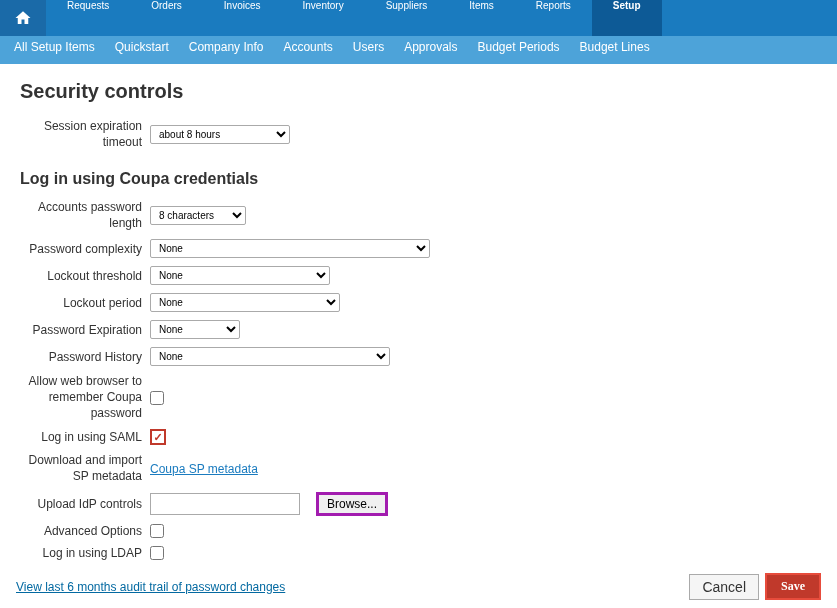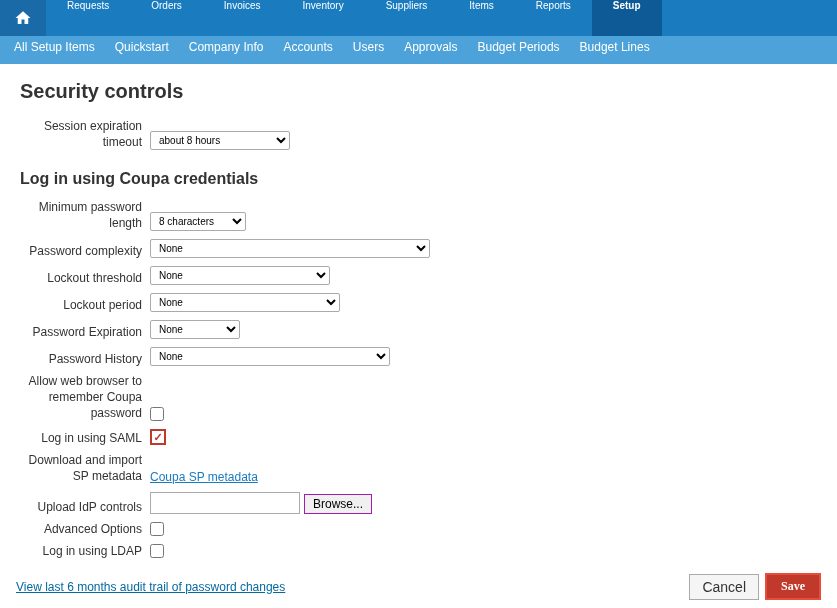--- a/index.html
+++ b/index.html
@@ -65,21 +65,21 @@
       margin-bottom: 16px;
     }
 
     
     .form-section {
       margin-bottom: 8px;
     }
 
     .form-row {
       display: flex;
-      align-items: flex-end;
+      align-items: center;
       margin-bottom: 8px;
     }
 
     .form-label {
       text-align: right;
       font-size: 12px;
       color: #333;
       padding-right: 8px;
       flex-shrink: 0;
     }
@@ -137,25 +137,25 @@
 
     .upload-input {
       width: 150px;
       height: 24px;
       border: 2px solid #c0392b;
       background: white;
     }
 
     .browse-btn {
       background: #f0f0f0;
-      border: 1px solid #a21caf;
+      border: 3px solid #a21caf;
       padding: 2px 8px;
       font-size: 12px;
       cursor: pointer;
-      margin-left: 4px;
+      margin-left: 16px;
     }
 
     
     .bottom-bar {
       display: flex;
       justify-content: space-between;
       align-items: center;
       padding: 8px 16px;
       position: absolute;
       bottom: 0;
@@ -298,21 +298,21 @@
           <option>about 4 hours</option>
           <option>about 16 hours</option>
           <option>about 24 hours</option>
         </select>
       </div>
     </div>
 
     <h2 class="section-heading">Log in using Coupa credentials</h2>
 
     <div class="form-row">
-      <label class="form-label lbl-minpwd" style="white-space:pre-line; line-height:1.3;">Minimum password
+      <label class="form-label lbl-minpwd" style="white-space:pre-line; line-height:1.3;">Accounts password
 length</label>
       <select style="width:96px;">
         <option>8 characters</option>
         <option>6 characters</option>
         <option>7 characters</option>
         <option>10 characters</option>
         <option>12 characters</option>
       </select>
     </div>
 

